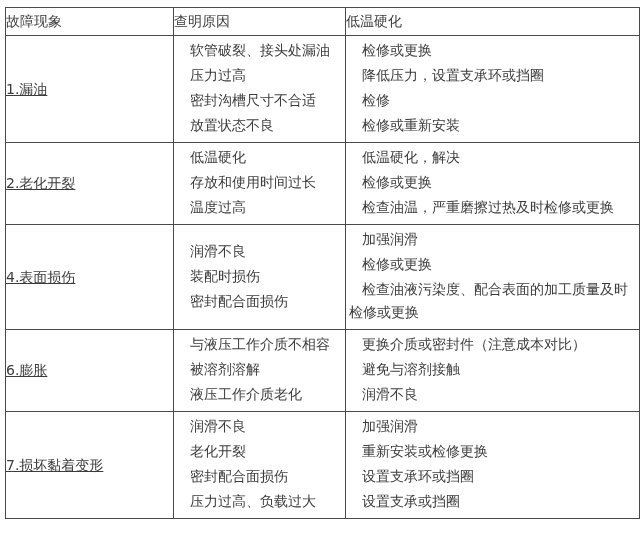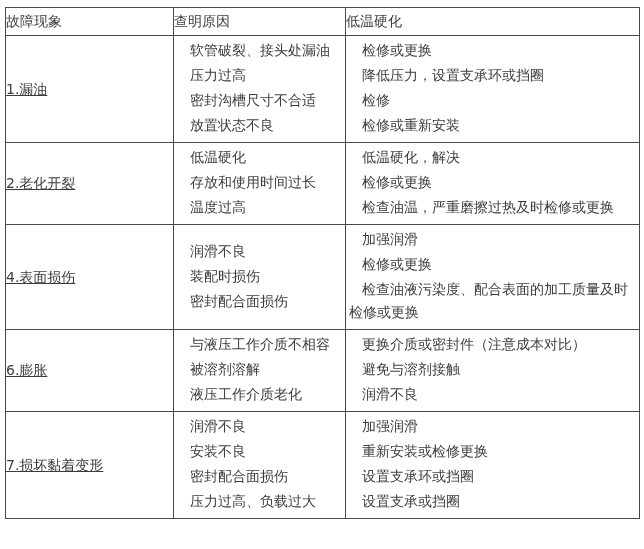--- a/index.html
+++ b/index.html
@@ -128,21 +128,21 @@
             <p>更换介质或密封件（注意成本对比）</p>
             <p>避免与溶剂接触</p>
             <p>润滑不良</p>
           </td>
   </tr>
 
   <tr>
     <td class="col-phenomenon">7.损坏黏着变形</td>
     <td class="col-causes">
             <p>润滑不良</p>
-            <p>安装不良</p>
+            <p>老化开裂</p>
             <p>密封配合面损伤</p>
             <p>压力过高、负载过大</p>
           </td>
     <td class="col-methods">
             <p>加强润滑</p>
             <p>重新安装或检修更换</p>
             <p>设置支承环或挡圈</p>
             <p>设置支承或挡圈</p>
           </td>
   </tr>

